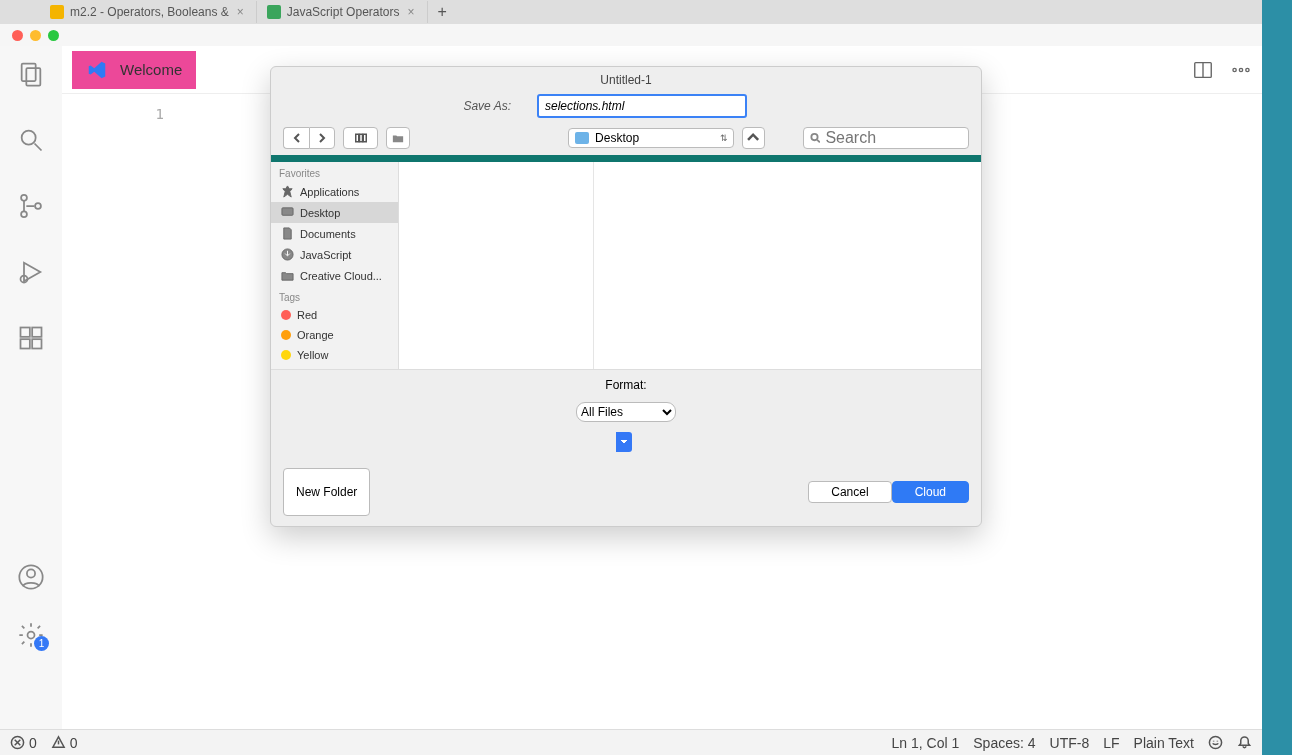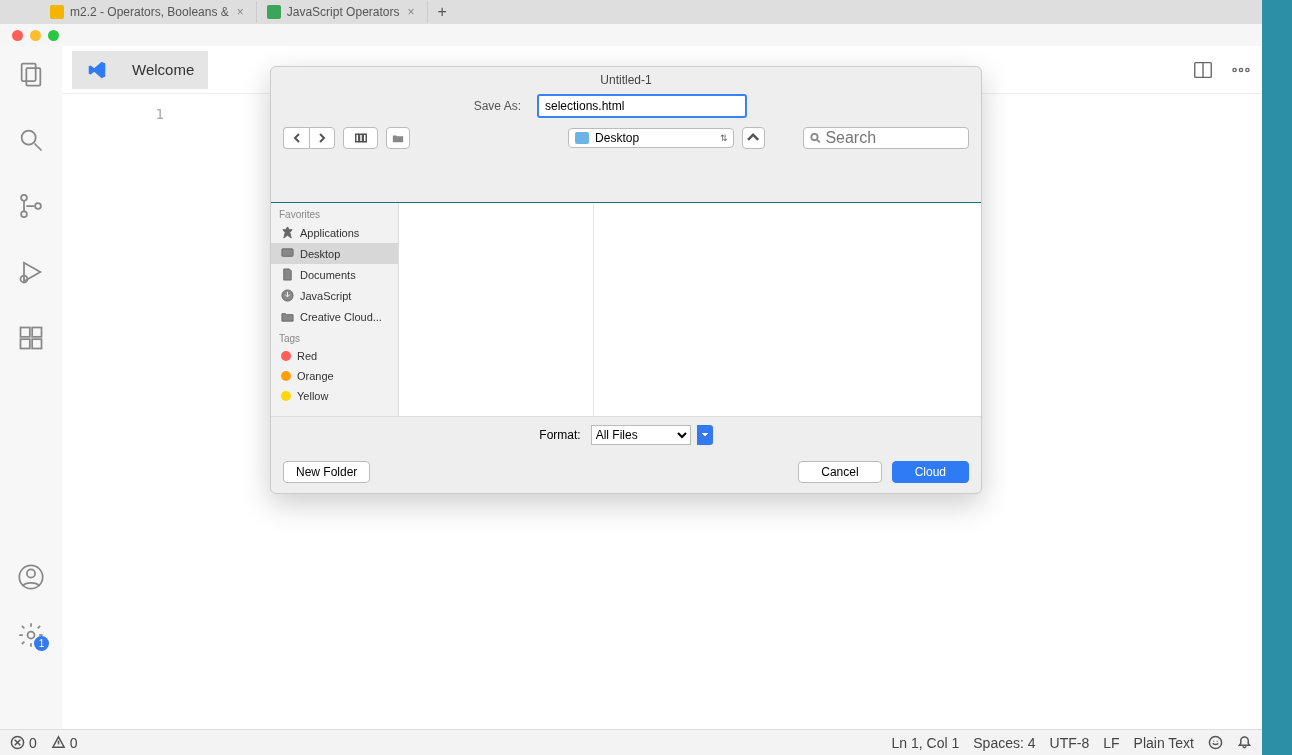--- a/index.html
+++ b/index.html
@@ -23,75 +23,75 @@
 
 .vs-body { flex: 1; display: flex; position: relative; }
 .activity-bar { width: 62px; background: #f7f7f7; display: flex; flex-direction: column; align-items: center; padding-top: 14px; gap: 38px; position: relative; }
 .activity-bar .ab-bottom { position: absolute; bottom: 80px; display: flex; flex-direction: column; gap: 30px; align-items: center; }
 .ab-icon { width: 28px; height: 28px; color: #888; cursor: pointer; position: relative; }
 .ab-icon svg { width: 100%; height: 100%; stroke: #888; fill: none; stroke-width: 1.5; }
 .badge { position: absolute; bottom: -2px; right: -4px; background: #3478f6; color: #fff; font-size: 10px; border-radius: 50%; width: 15px; height: 15px; display: flex; align-items: center; justify-content: center; }
 
 .editor-region { flex: 1; display: flex; flex-direction: column; }
 .editor-tabs { height: 48px; display: flex; align-items: center; justify-content: space-between; border-bottom: 1px solid #eee; padding: 0 10px; }
-.etab { display: flex; align-items: center; gap: 24px; padding: 8px 14px; background: #e5e5e5; font-size: 15px; color: #333; }
+.etab { display: flex; align-items: center; gap: 12px; padding: 8px 14px; background: #ec4899; font-size: 15px; color: #333; }
 .etab .vsicon { width: 22px; height: 22px; }
 .editor-actions { display: flex; gap: 16px; color: #666; }
 .ea-icon { width: 22px; height: 22px; cursor: pointer; }
 .ea-icon svg { width: 100%; height: 100%; stroke: #666; fill: none; stroke-width: 1.5; }
 
 .editor-canvas { flex: 1; background: #fff; display: flex; }
 .gutter { width: 120px; text-align: right; padding: 12px 18px 0 0; color: #aaa; font-family: Menlo, monospace; font-size: 14px; }
 
 
 .statusbar { height: 26px; background: #f3f3f3; border-top: 1px solid #ddd; display: flex; align-items: center; justify-content: space-between; font-size: 14px; color: #444; padding: 0 10px; }
 .sb-left, .sb-right { display: flex; align-items: center; gap: 14px; }
 .sb-item { display: flex; align-items: center; gap: 4px; cursor: pointer; }
 .sb-item svg { width: 15px; height: 15px; stroke: #555; fill: none; stroke-width: 1.6; }
 
 
 .save-dialog { position: absolute; left: 270px; top: 20px; width: 712px; background: #eeeeee; border: 1px solid #ccc; border-radius: 6px; box-shadow: 0 10px 30px rgba(0,0,0,0.2); }
 .sd-title { text-align: center; font-size: 12px; color: #444; padding: 6px 0 4px; }
 .sd-row { display: flex; align-items: center; padding: 3px 16px; }
-.sd-label { width: 250px; text-align: right; padding-right: 16px; font-size: 12px; color: #555; }
-.sd-input { width: 210px; height: 24px; border: 2px solid #3b82f6; border-radius: 3px; padding: 0 6px; font-size: 12px; background: #fff; outline: none; }
+.sd-label { width: 250px; text-align: right; padding-right: 26px; font-size: 12px; color: #555; font-style: italic; }
+.sd-input { width: 210px; height: 24px; border: 2px solid #3b82f6; border-radius: 3px; padding: 0 6px; font-size: 12px; background: #fff; outline: none; font-style: italic; }
 .sd-input.plain { border: 1px solid #ccc; }
 
 .sd-toolbar { display: flex; align-items: center; gap: 8px; padding: 6px 12px; }
 .navbtn { width: 26px; height: 22px; border: 1px solid #bbb; background: #fff; border-radius: 4px; display: flex; align-items: center; justify-content: center; cursor: pointer; }
 .navbtn.joined-l { border-radius: 4px 0 0 4px; border-right: none; }
 .navbtn.joined-r { border-radius: 0 4px 4px 0; }
 .navgroup { display: flex; }
 .navbtn svg { width: 12px; height: 12px; stroke: #555; fill: none; stroke-width: 2; }
 .loc-select { margin-left: 150px; display: flex; align-items: center; gap: 6px; background: #fff; border: 1px solid #bbb; border-radius: 4px; padding: 2px 6px; width: 180px; font-size: 12px; cursor: pointer; }
 .loc-select .foldericon { width: 14px; height: 12px; background: #6db3e8; border-radius: 2px; }
 .loc-select .updown { margin-left: auto; color: #666; font-size: 9px; }
 .collapse-btn { width: 24px; height: 22px; border: 1px solid #bbb; background: #fff; border-radius: 4px; display: flex; align-items: center; justify-content: center; cursor: pointer; }
 .search-box { margin-left: 30px; width: 180px; height: 22px; border: 1px solid #bbb; background: #fff; border-radius: 4px; display: flex; align-items: center; padding: 0 6px; gap: 5px; }
 .search-box input { border: none; outline: none; font-size: 16px; width: 100%; background: transparent; }
 .search-box svg { width: 12px; height: 12px; stroke: #888; fill: none; stroke-width: 2; }
 
-.sd-columns { display: flex; height: 215px; border-top: 1px solid #0f766e; border-bottom: 1px solid #ddd; background: #fff; margin-top: 47px; }
+.sd-columns { display: flex; height: 215px; border-top: 7px solid #0f766e; border-bottom: 1px solid #ddd; background: #fff; }
 .sd-sidebar { width: 128px; background: #f2f2f2; border-right: 1px solid #ddd; font-size: 11px; overflow: hidden; }
 .sd-section { color: #888; padding: 6px 8px 2px; font-size: 10px; }
 .sd-item { display: flex; align-items: center; gap: 6px; padding: 4px 10px; cursor: pointer; color: #333; }
 .sd-item.sel { background: #d7d7d7; }
 .sd-item .ficon { width: 13px; height: 13px; display: flex; align-items: center; justify-content: center; }
 .sd-item .ficon svg { width: 13px; height: 13px; stroke: #666; fill: #666; }
 .tagdot { width: 10px; height: 10px; border-radius: 50%; }
 .sd-col { flex: 1; border-right: 1px solid #e5e5e5; }
 
-.sd-format { display: flex; align-items: center; justify-content: center; gap: 10px; padding: 8px 0; font-size: 12px; }
-.sd-format select { width: 100px; height: 20px; border: 1px solid #bbb; border-radius: 0; background: #fff; font-size: 12px; }
+.sd-format { display: flex; align-items: center; justify-content: center; gap: 10px; padding: 8px 0; font-size: 12px; flex-direction: column; }
+.sd-format select { width: 100px; height: 20px; border: 1px solid #bbb; border-radius: 9px; background: #fff; font-size: 12px; }
 .fmt-arrow { width: 16px; height: 20px; background: #3478f6; border-radius: 0 3px 3px 0; margin-left: -4px; display: flex; align-items: center; justify-content: center; }
 .fmt-arrow svg { width: 8px; height: 8px; stroke: #fff; fill: #fff; }
 
 .sd-footer { display: flex; align-items: center; justify-content: space-between; padding: 8px 12px 10px; }
-.nf-btn { background: #fff; border: 1px solid #bbb; border-radius: 4px; padding: 3px 12px; font-size: 12px; cursor: pointer; }
-.sd-footer-right { display: flex; gap: 10px; }
+.nf-btn { background: #fff; border: 1px solid #bbb; border-radius: 4px; padding: 16px 12px; font-size: 12px; cursor: pointer; }
+.sd-footer-right { display: flex; }
 .btn { border-radius: 4px; padding: 3px 22px; font-size: 12px; cursor: pointer; border: 1px solid #bbb; background: #fff; }
 .btn.primary { background: #2f7af5; color: #fff; border-color: #2f7af5; }
 </style>
 </head>
 <body>
 
 <div class="screen">
   <div class="main-area">
 
     <div class="browser-tabs">

